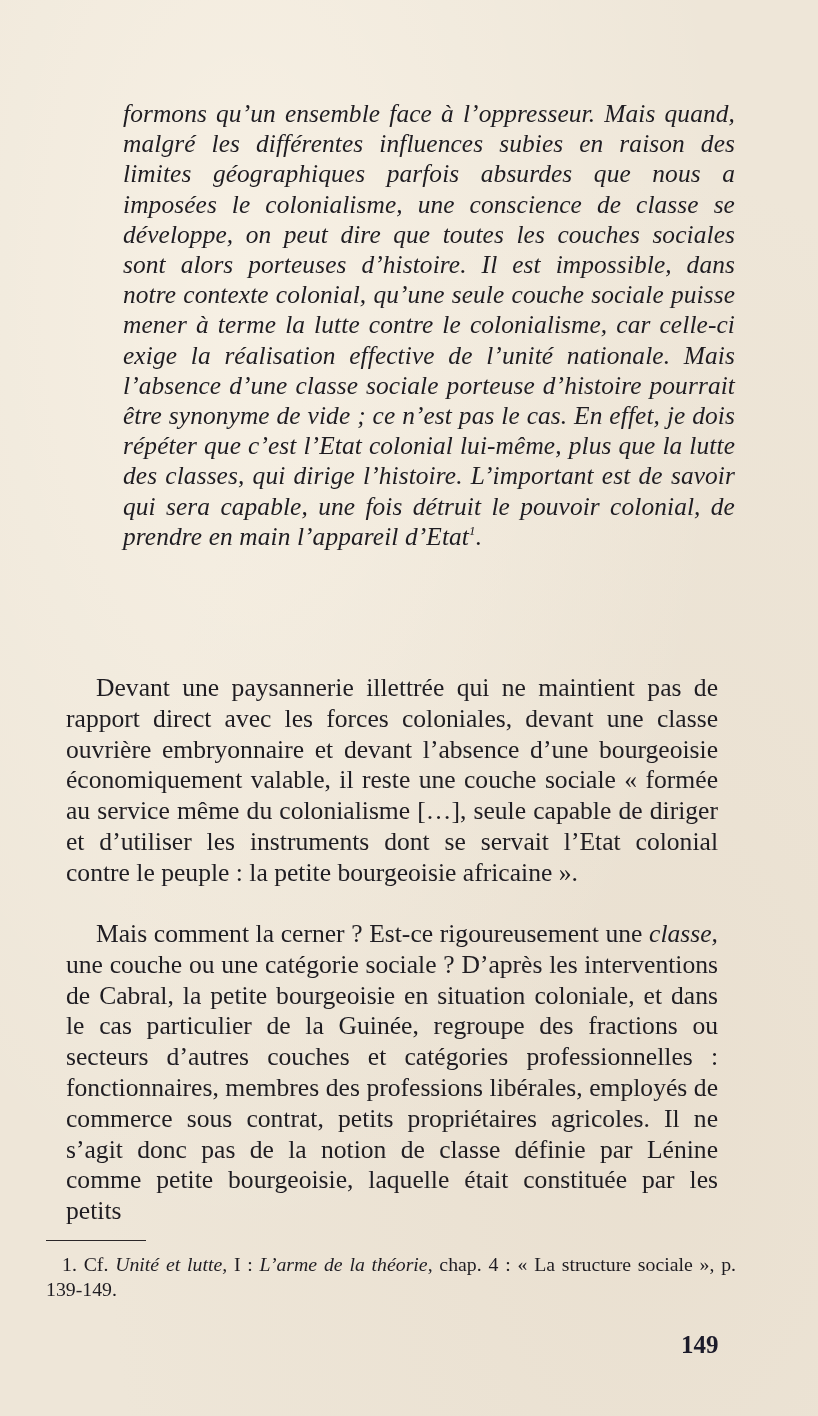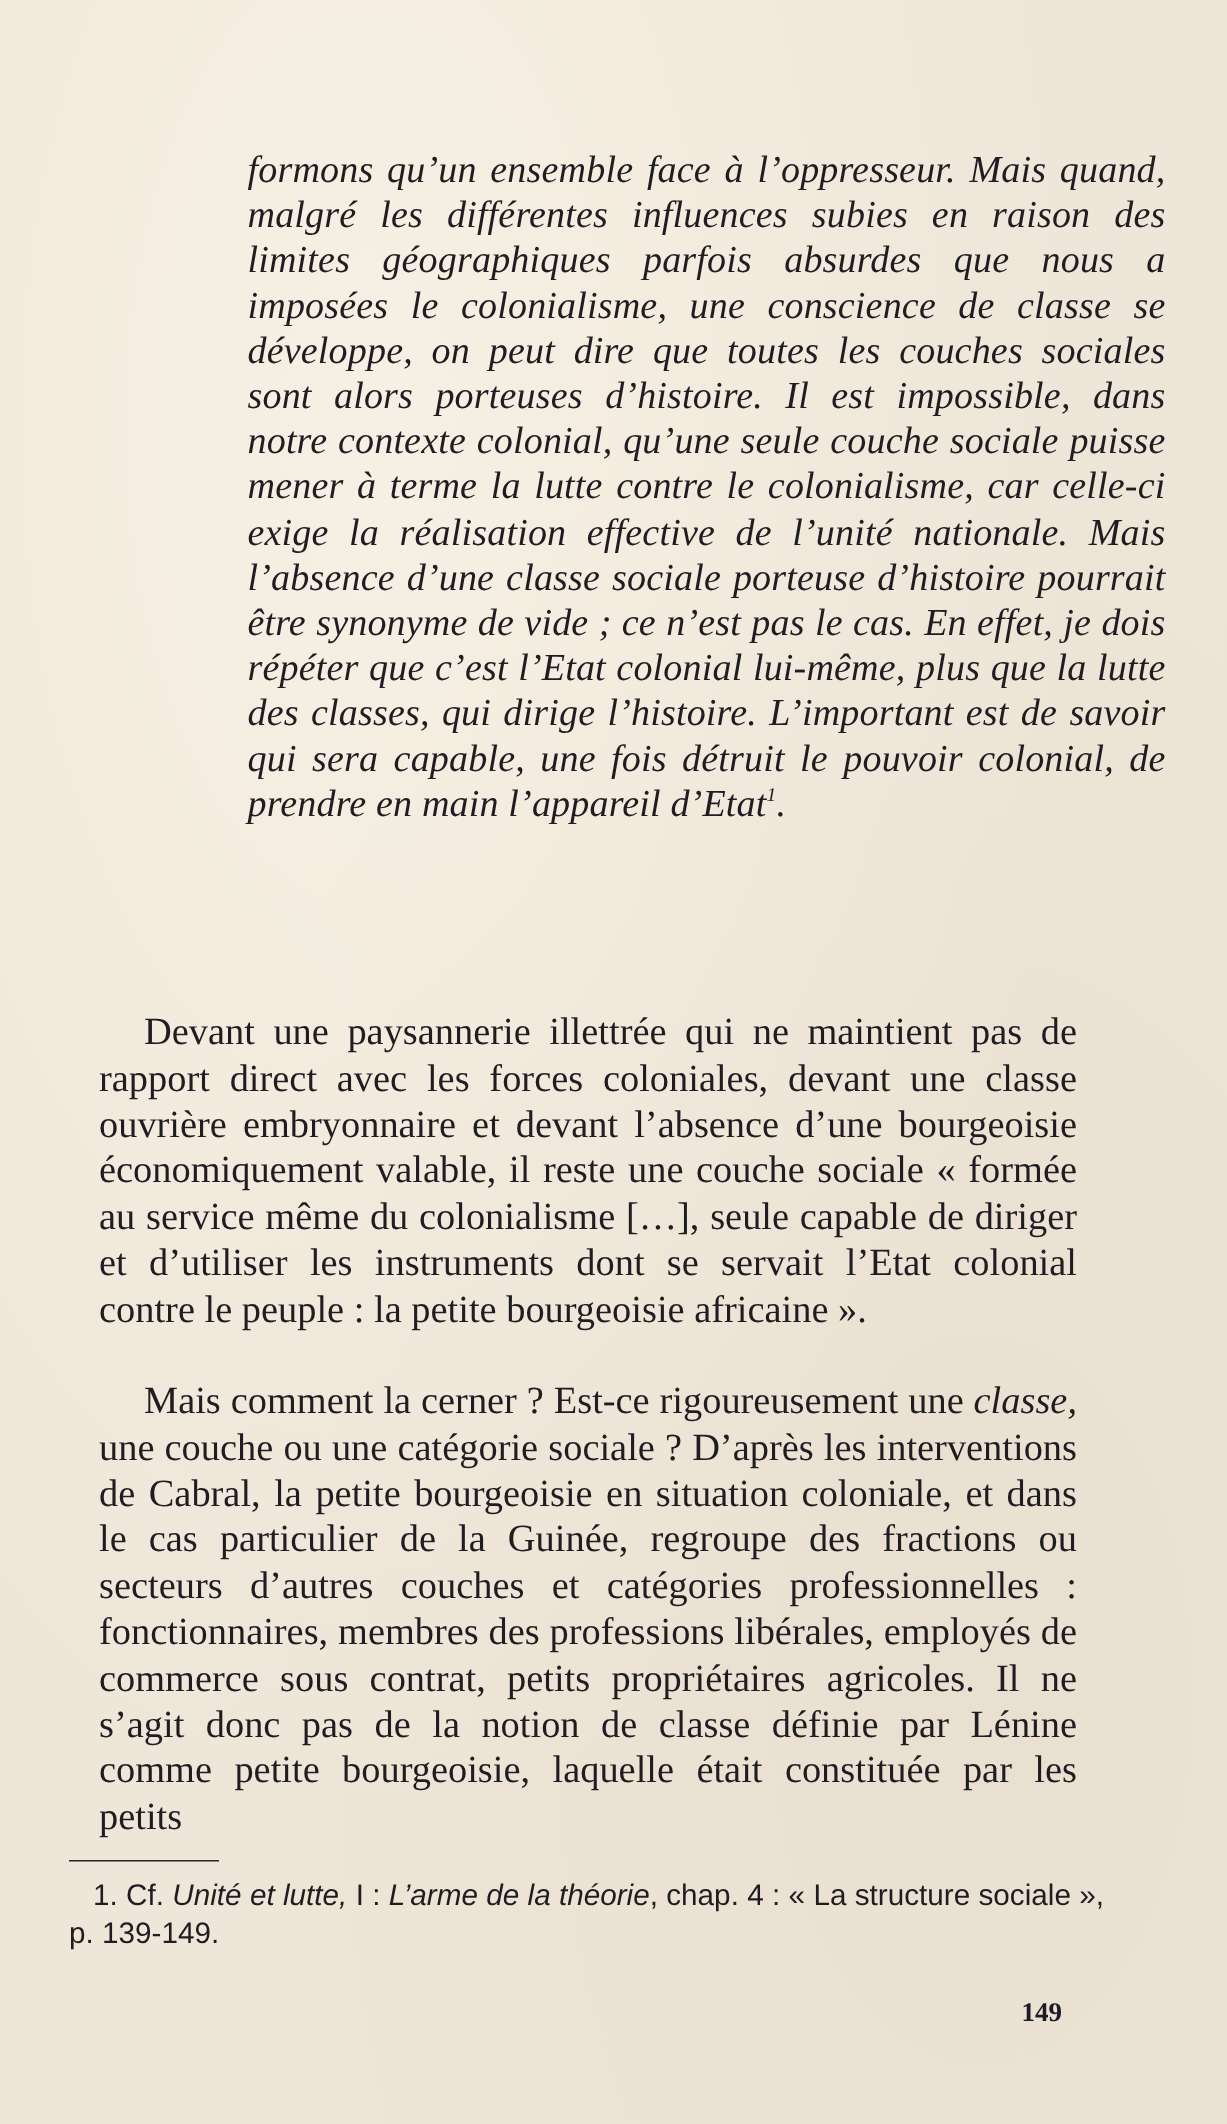--- a/index.html
+++ b/index.html
@@ -27,21 +27,20 @@
       position: absolute;
       left: 123px;
       top: 98px;
       width: 612px;
       font-family: "Liberation Serif", "DejaVu Serif", serif;
       font-style: italic;
       font-size: 25.4px;
       line-height: 30.2px;
       text-align: justify;
       letter-spacing: 0.1px;
-      margin-left: 42px;
     }
     .quote p { margin: 0; }
     .body-text {
       position: absolute;
       left: 50px;
       width: 684px;
       font-family: "Liberation Serif", "DejaVu Serif", serif;
       font-size: 25.6px;
       line-height: 30.8px;
       text-align: justify;
@@ -57,32 +56,32 @@
       top: 1240px;
       width: 100px;
       height: 0;
       border-top: 1.5px solid #2a2628;
     }
     .footnote {
       position: absolute;
       left: 46px;
       top: 1252px;
       width: 690px;
-      font-family: Liberation Sans, sans-serif;
+      font-family: Liberation Serif, serif;
       font-size: 19.8px;
       line-height: 24.5px;
       text-align: justify;
     }
     .footnote p { margin: 0; text-indent: 16px; }
     .page-number {
       position: absolute;
       left: 681px;
       top: 1331px;
       font-family: "Liberation Serif", "DejaVu Serif", serif;
-      font-size: 18px;
+      font-size: 25px;
       font-weight: bold;
       color: #1c1b2a;
     }
   </style>
 </head>
 <body>
 
 <div class="page">
 
   <div class="quote">

